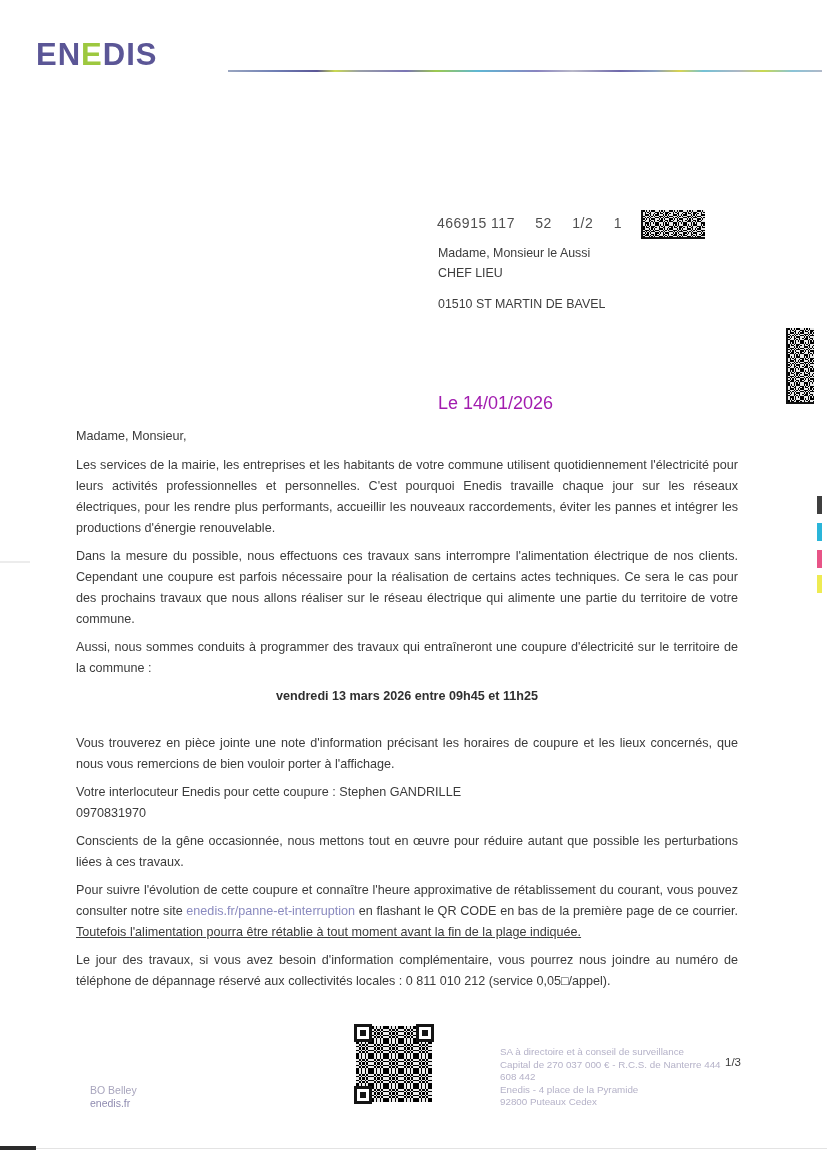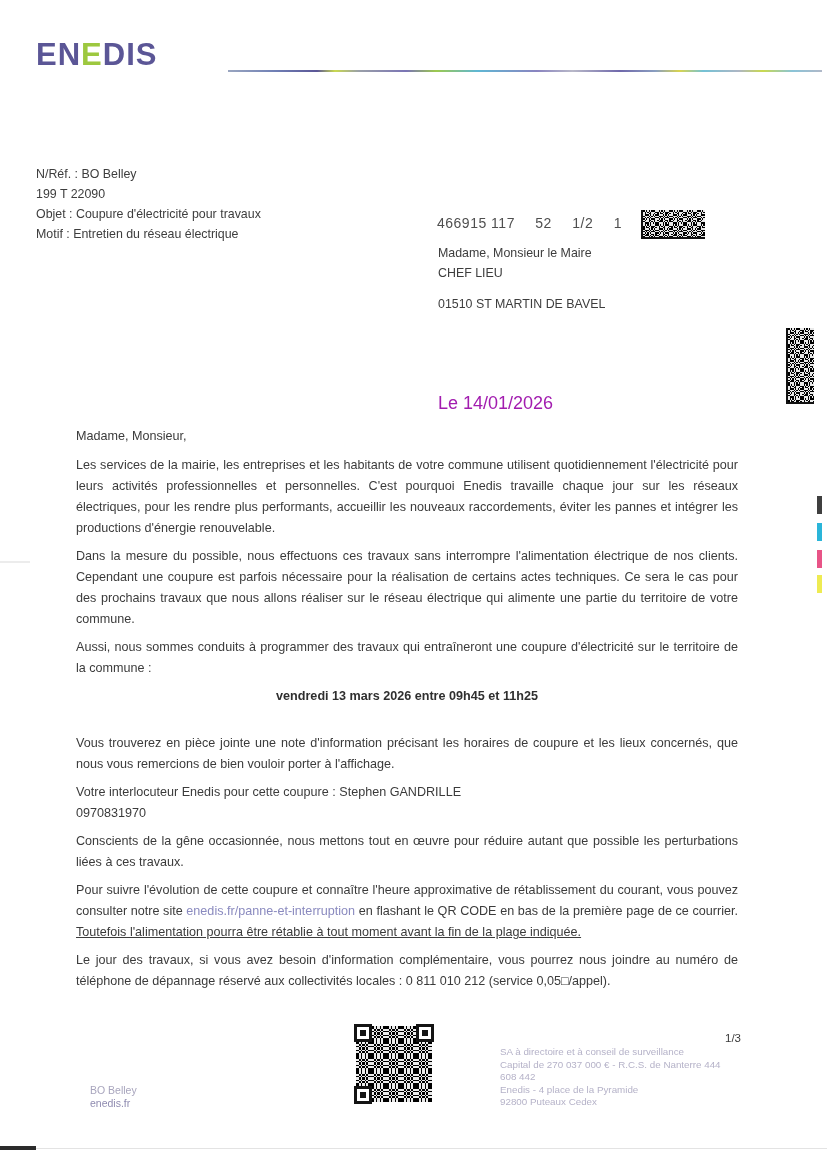--- a/index.html
+++ b/index.html
@@ -113,56 +113,50 @@
     position:absolute;left:90px;top:1084px;
     font-size:10.5px;line-height:13px;
   }
   .footer-left .office{color:#a8a5bd;}
   .footer-left .site{color:#8f8bb0;font-weight:normal;}
   .footer-company{
     position:absolute;left:500px;top:1046px;
     font-size:9.8px;line-height:12.5px;color:#b5b2c8;
   }
   .page-number{
-    position:absolute;left:725px;top:1032px;
+    position:absolute;left:725px;top:1056px;
     font-size:11.5px;color:#3a3a3a;
   }
   
   .scan-line-bottom{position:absolute;left:0;top:1148px;width:100%;height:1px;background:#e3e3e3;}
   .scan-mark-bottom{position:absolute;left:0;top:1146px;width:36px;height:4px;background:#2b2b2b;}
   .scan-mark-left{position:absolute;left:0;top:561px;width:30px;height:2px;background:#ececec;}
 </style>
 </head>
 <body>
 
 <div class="page">
 
   <div class="logo">
     <span>en</span><span class="accent">e</span><span>dis</span>
   </div>
   <div class="header-line"></div>
 
-  <div class="ref-block">
-    <div>N/Réf. : BO Belley</div>
-    <div>199 T 22090</div>
-    <div>Objet : Coupure d'électricité pour travaux</div>
-    <div>Motif : Entretien du réseau électrique</div>
-  </div>
 
   <div class="print-codes">
     <span>466915 117</span>
     <span>52</span>
     <span>1/2</span>
     <span>1</span>
   </div>
   <div class="datamatrix-top dm-noise"></div>
   <div class="datamatrix-right dm-noise"></div>
 
   <div class="recipient">
-    <div>Madame, Monsieur le Maire</div>
+    <div>Madame, Monsieur le Aussi</div>
     <div>CHEF LIEU</div>
     <div class="city">01510 ST MARTIN DE BAVEL</div>
   </div>
 
   <div class="date-line">Le 14/01/2026</div>
 
   <div class="cmyk k"></div>
   <div class="cmyk c"></div>
   <div class="cmyk m"></div>
   <div class="cmyk y"></div>

